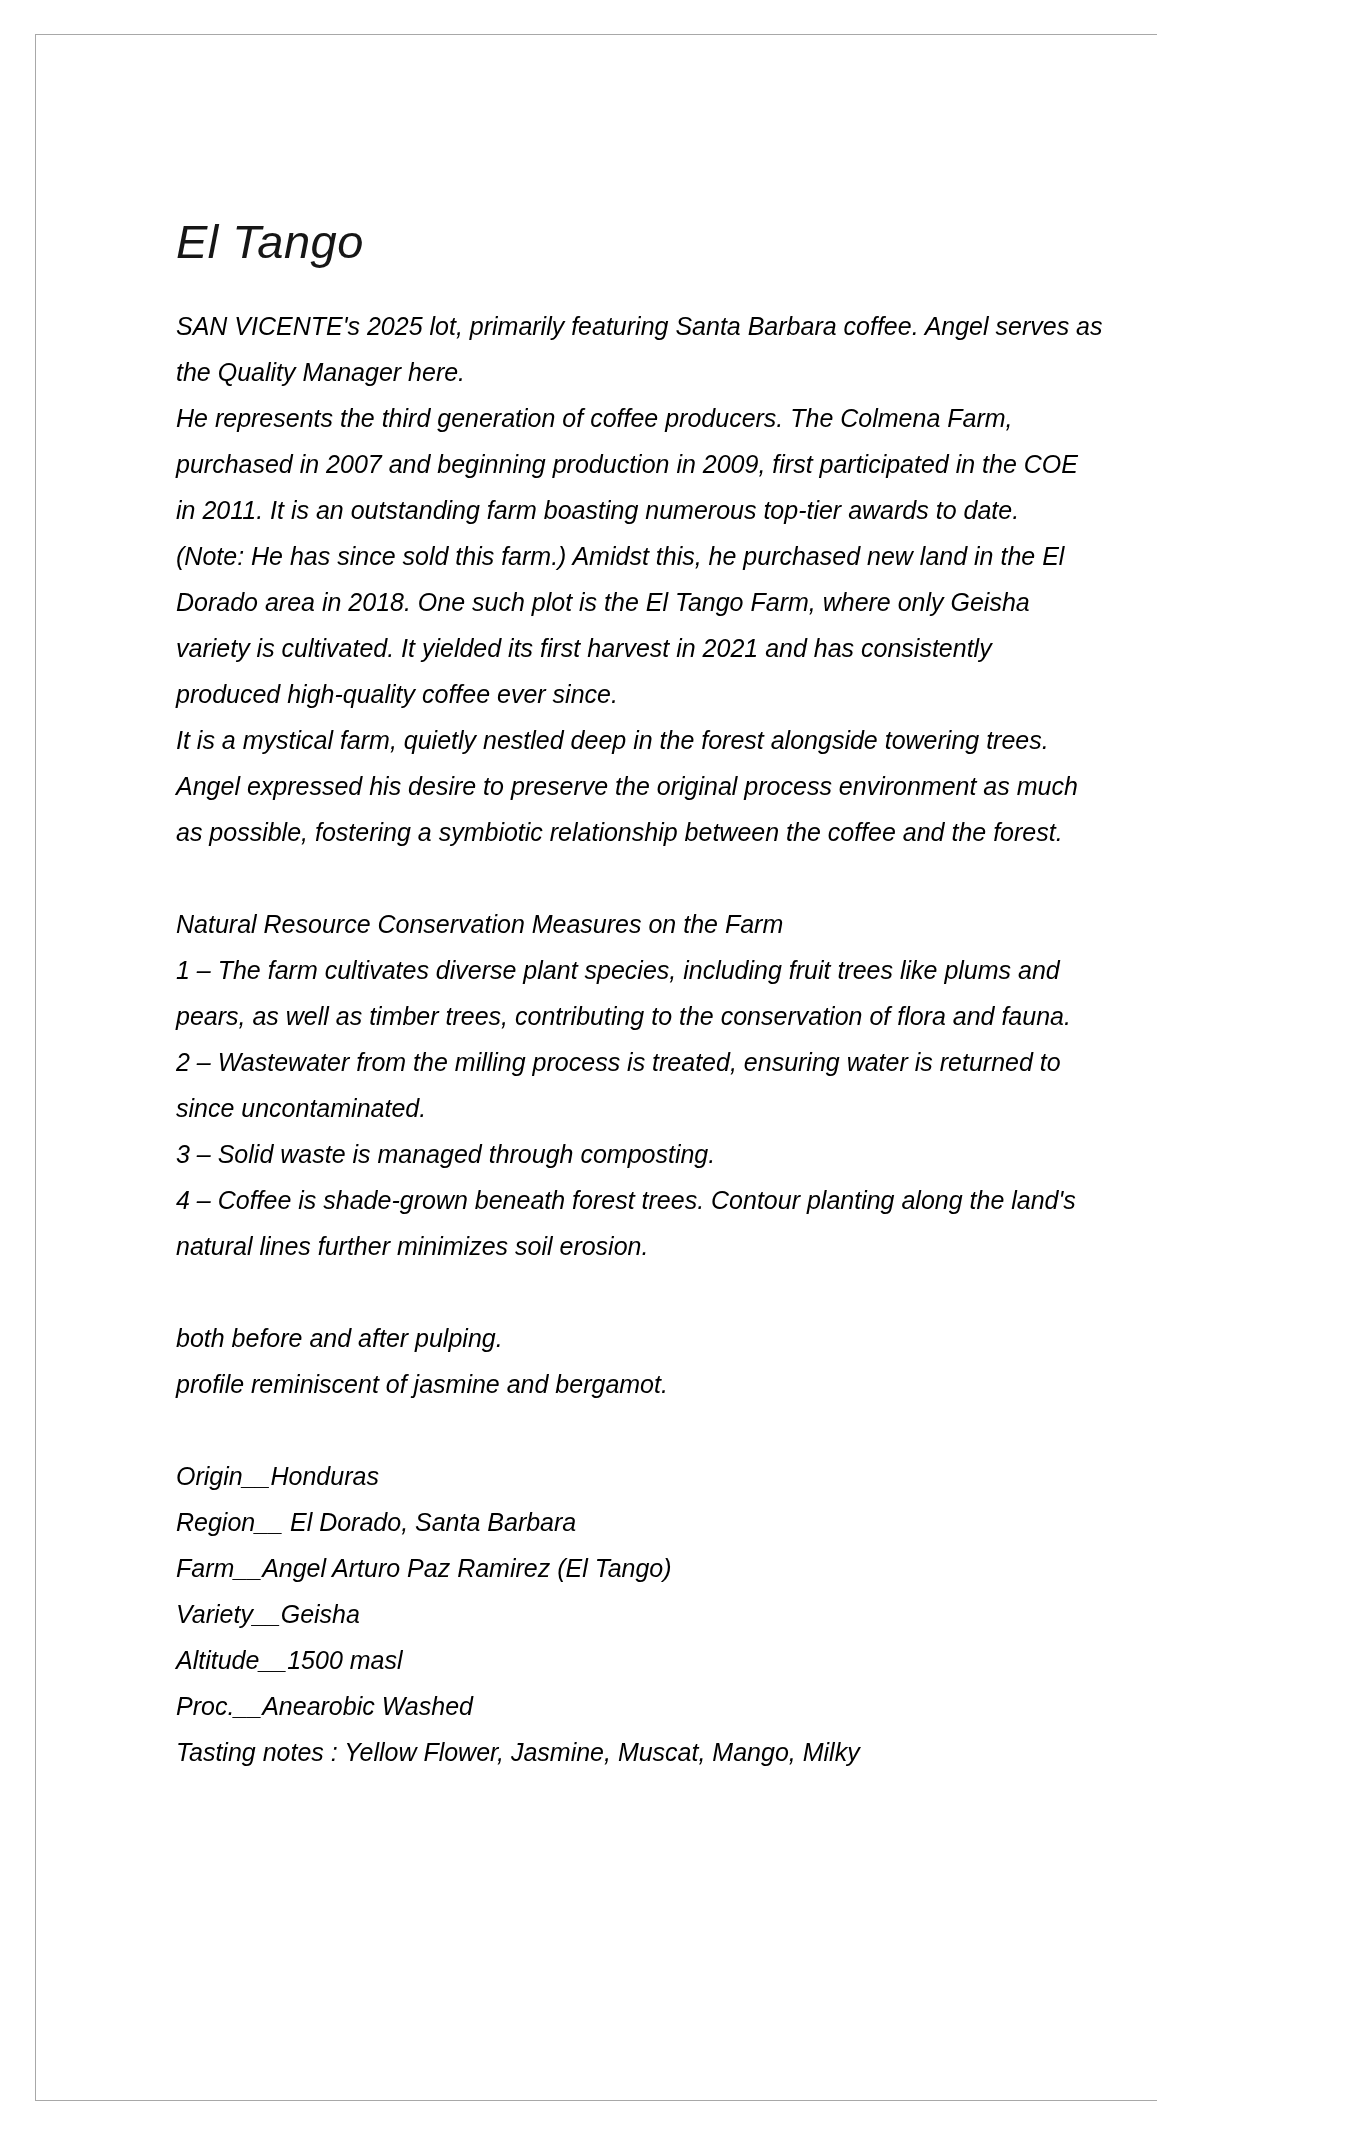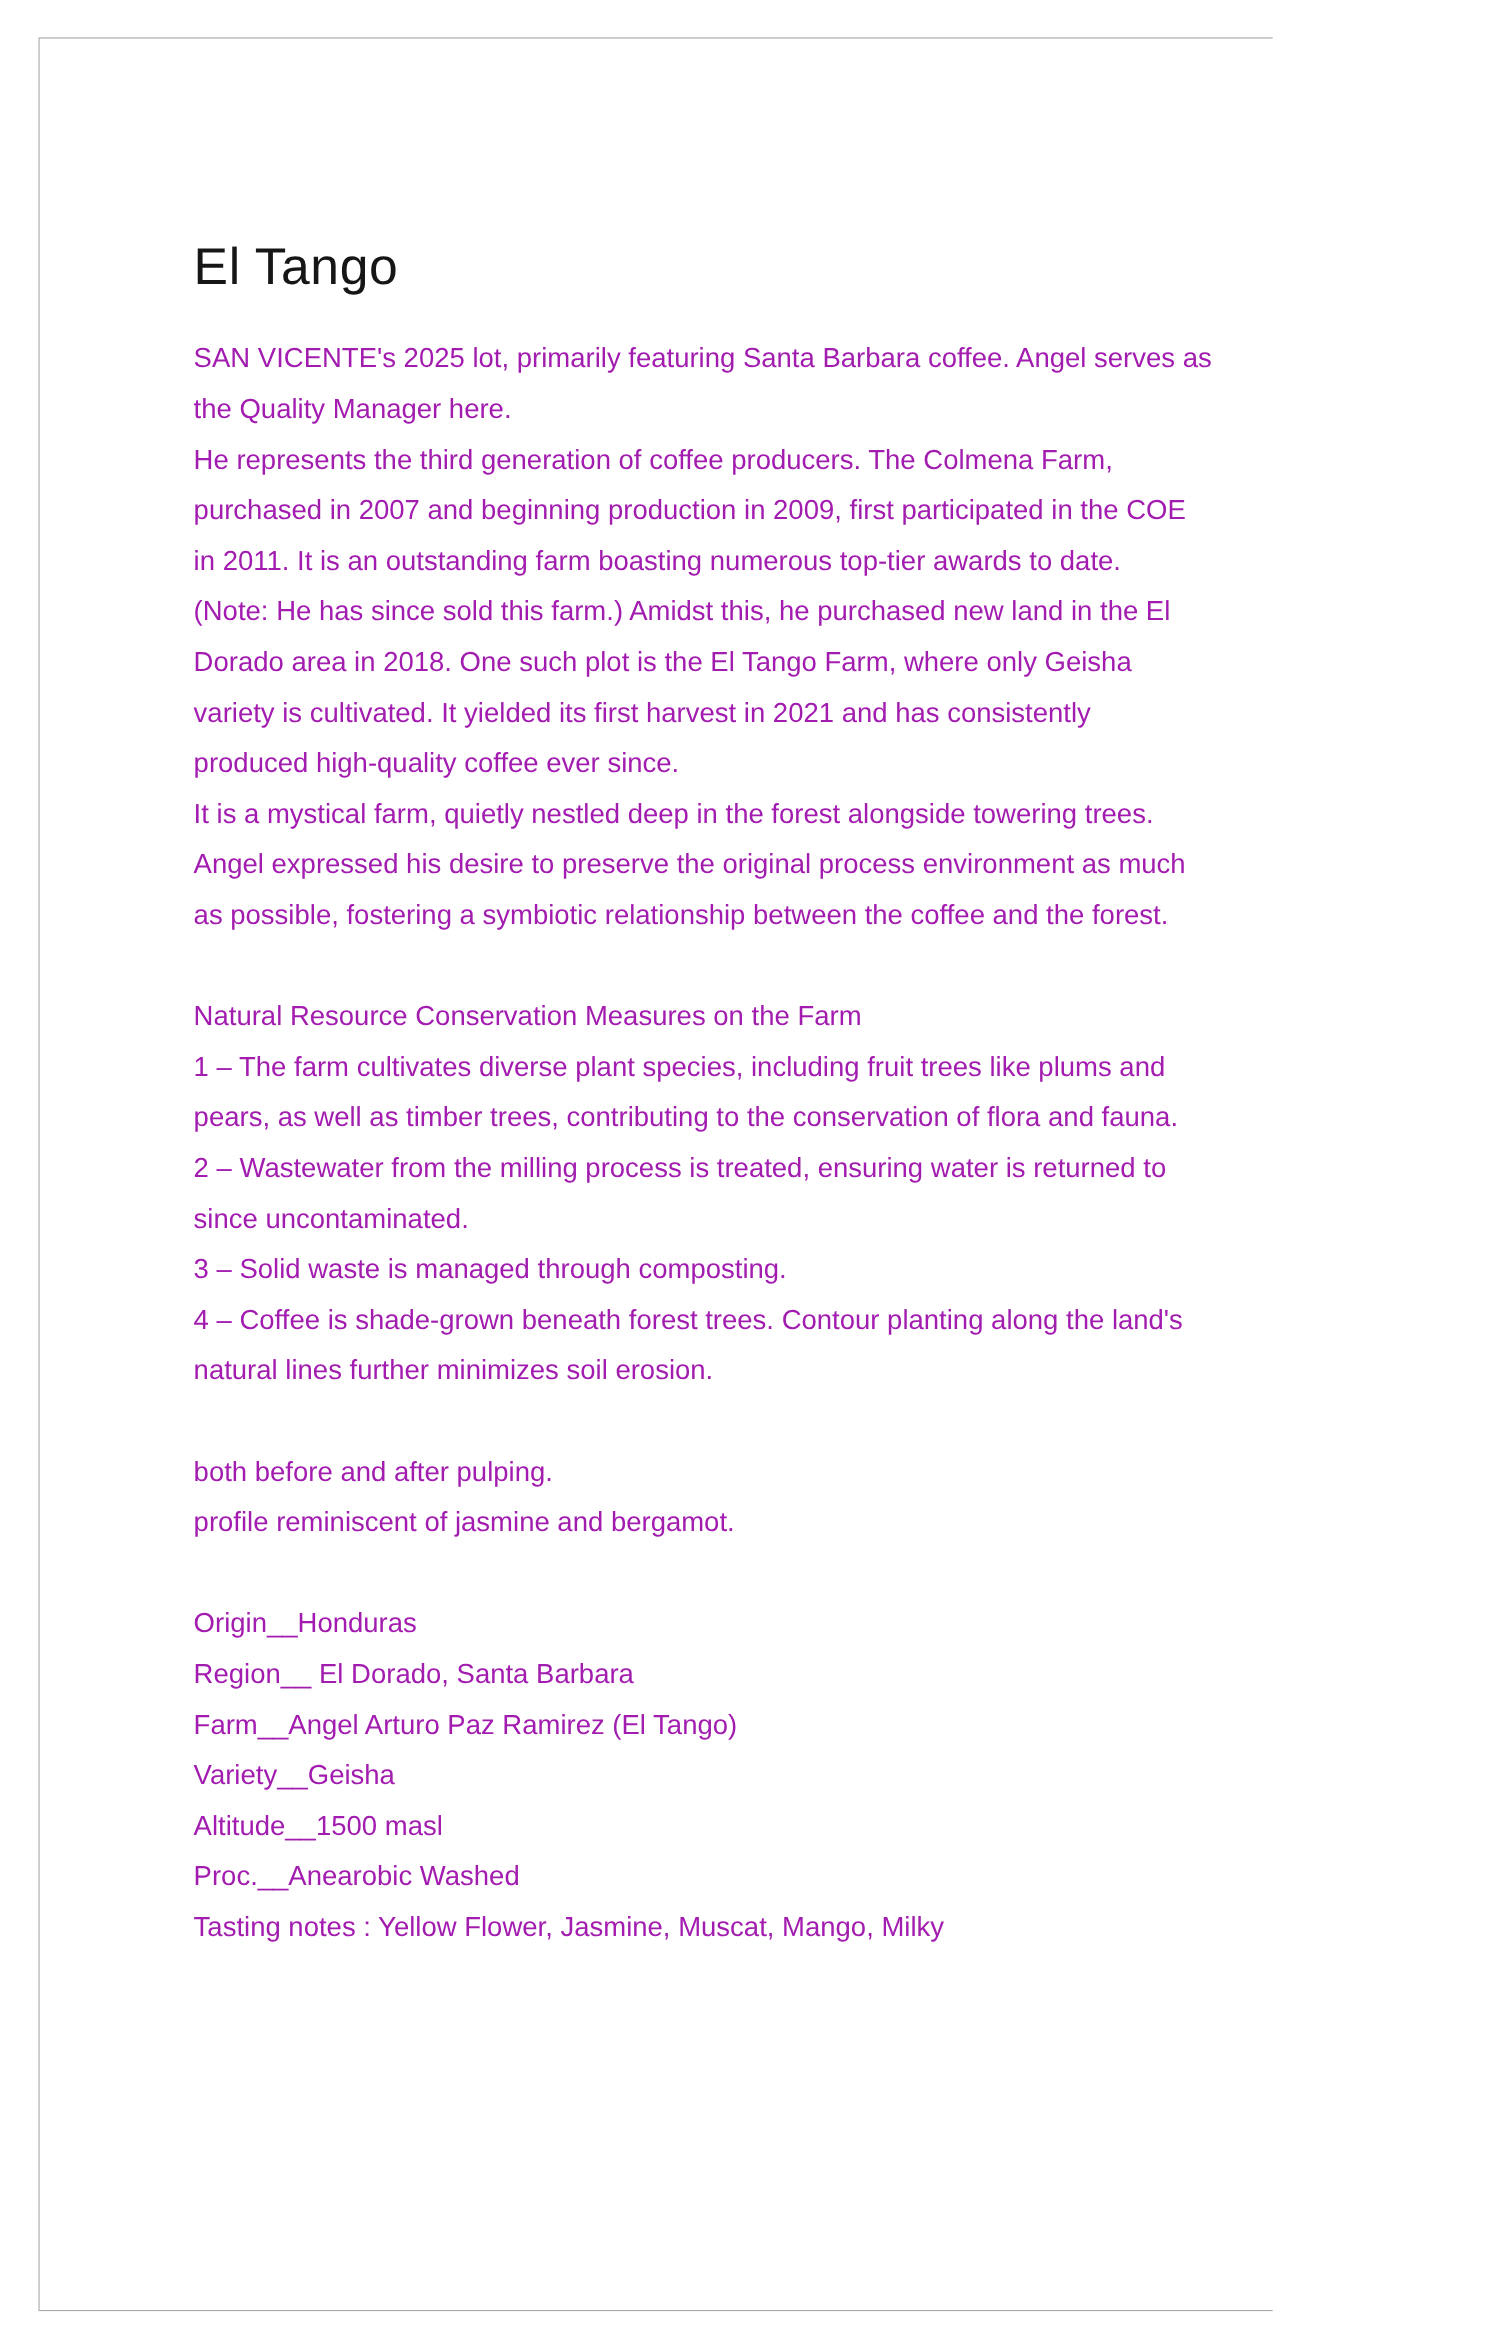--- a/index.html
+++ b/index.html
@@ -7,20 +7,21 @@
     padding: 0;
     background: #ffffff;
   }
   .screen {
     position: relative;
     width: 1157px;
     height: 2138px;
     background: #ffffff;
     font-family: "Liberation Sans", sans-serif;
     overflow: hidden;
+    font-style: italic;
   }
   .page {
     position: absolute;
     left: 35px;
     top: 34px;
     width: 1299px;
     height: 2067px;
     box-sizing: border-box;
     border: 1px solid #a8a8a8;
     background: #ffffff;
@@ -36,21 +37,21 @@
     letter-spacing: 0.5px;
     white-space: pre;
   }
   .doc-body {
     position: absolute;
     left: 140px;
     top: 268px;
     width: 1050px;
     font-size: 25px;
     font-weight: 300;
-    color: #a21caf;
+    color: #000000;
   }
   .line {
     height: 46px;
     line-height: 46px;
     white-space: pre;
   }
   .line.blank {
     
   }
 </style>

